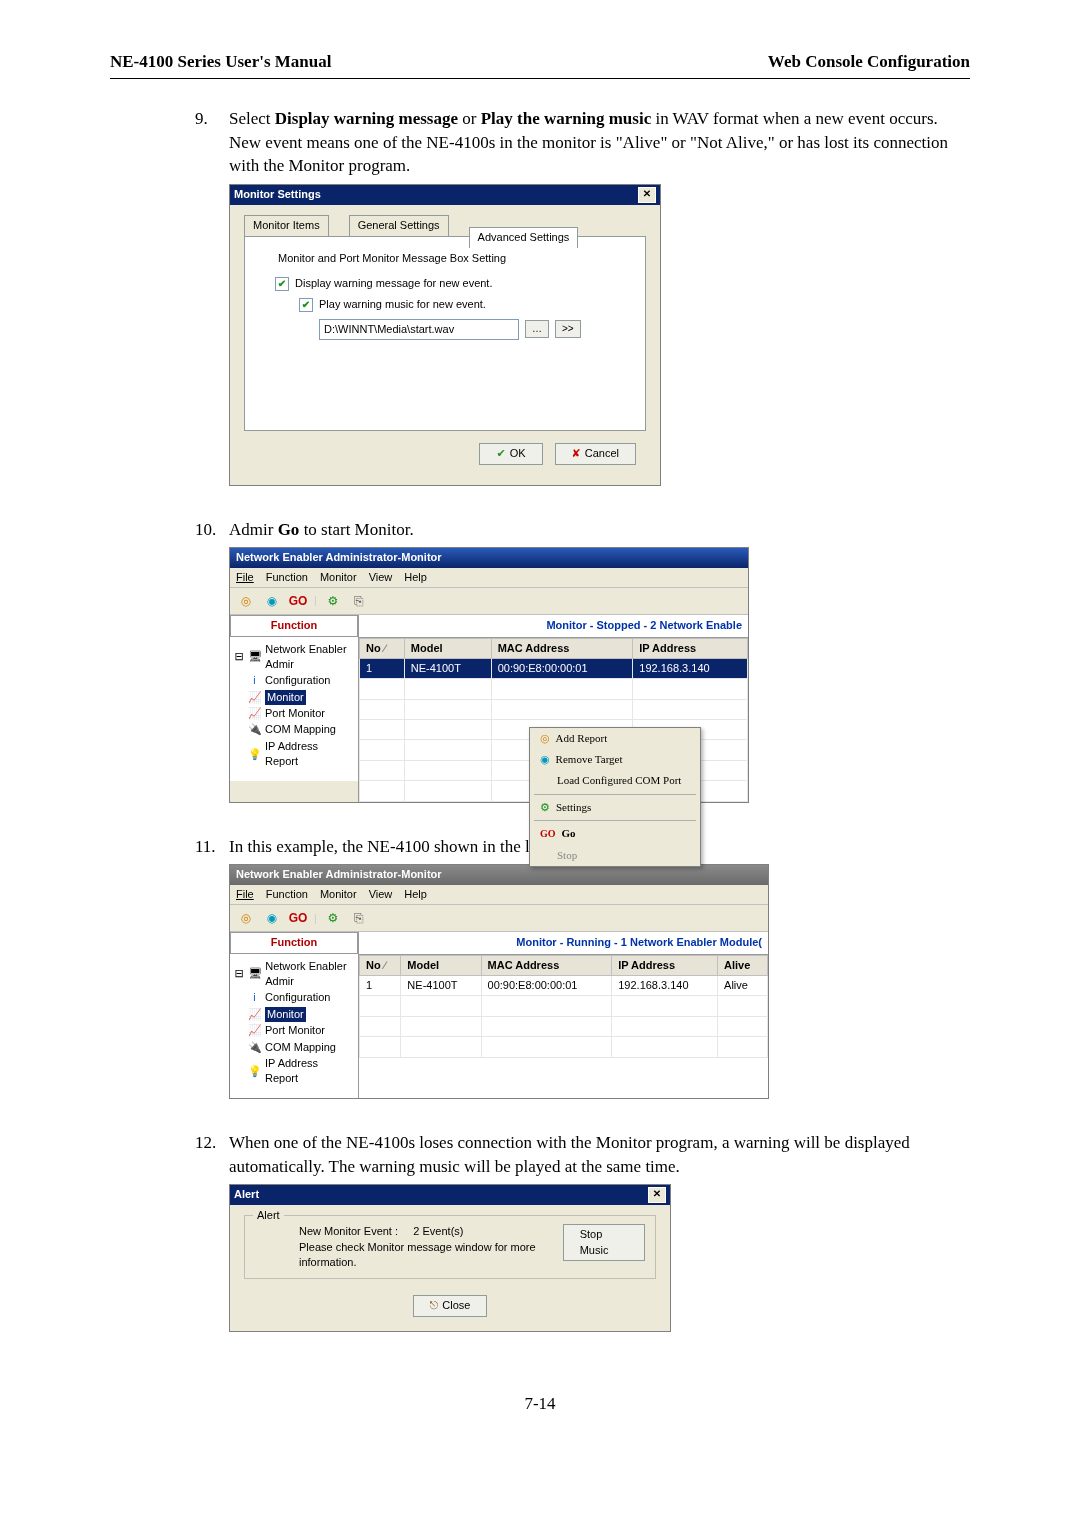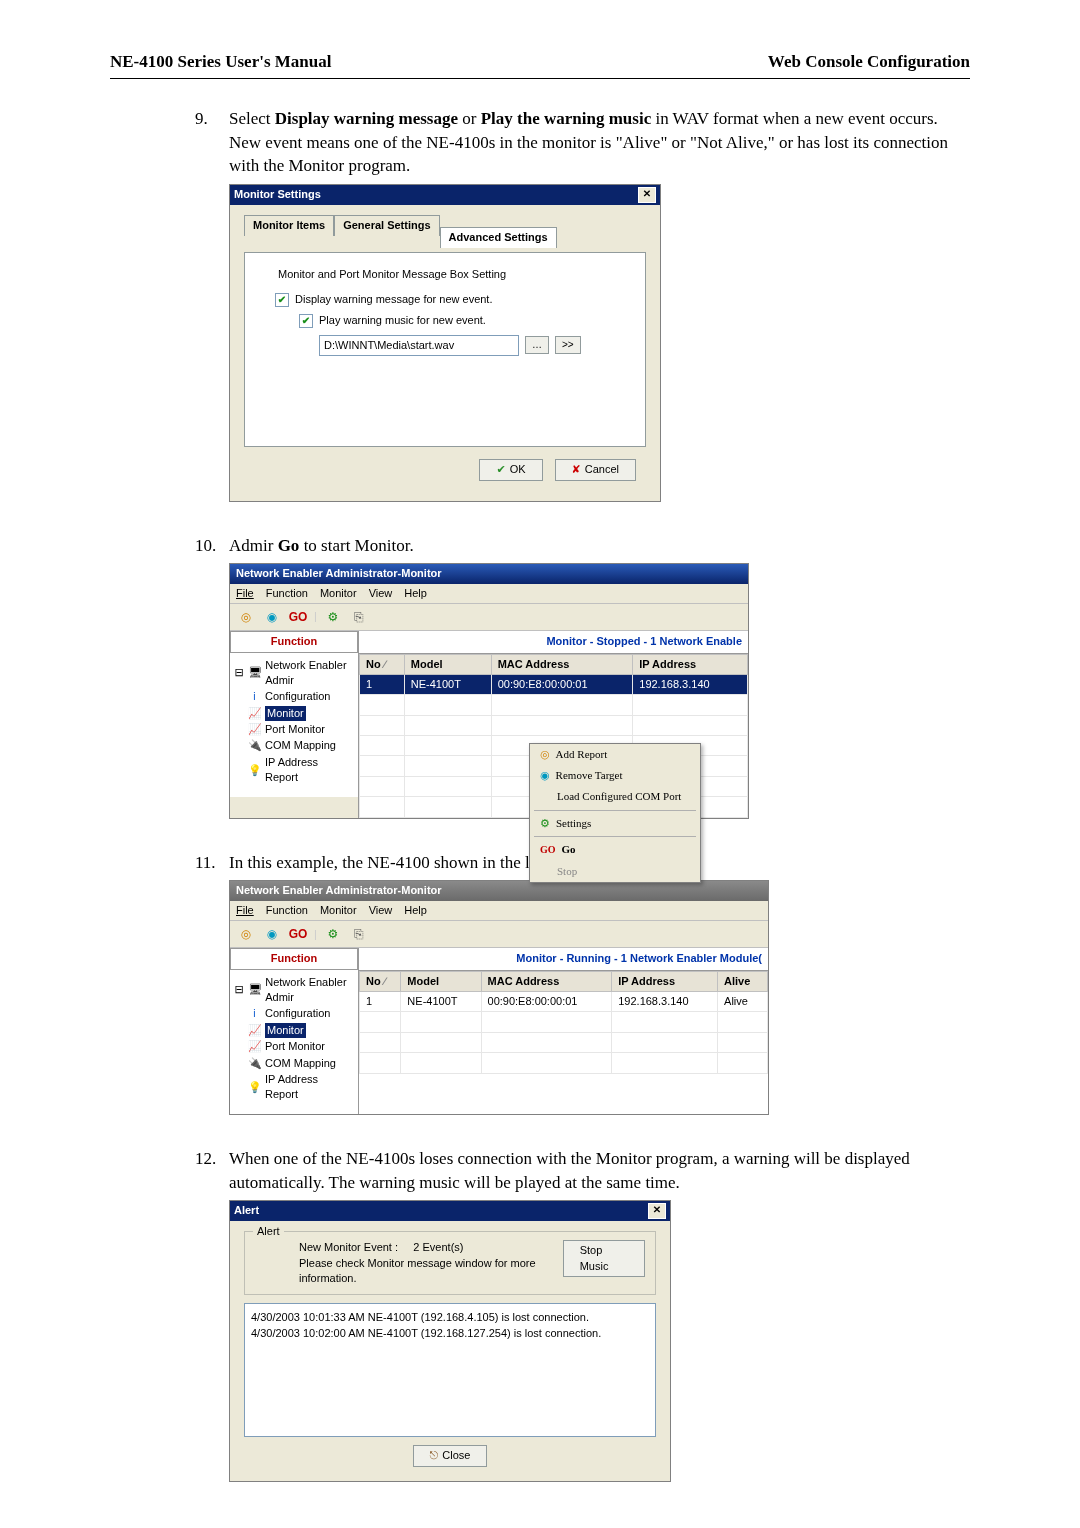--- a/index.html
+++ b/index.html
@@ -45,21 +45,21 @@
   }
   .dlg9 .titlebar {
     background: #0a246a; color: #fff; display: flex; justify-content: space-between;
     align-items: center; padding: 2px 4px; font-weight: bold;
   }
   .dlg9 .closebtn {
     background: #ece9d8; color: #000; width: 16px; height: 14px; text-align: center;
     font-weight: bold; border: 1px solid #fff; font-size: 10px; line-height: 12px;
   }
   .dlg9 .body { padding: 10px 14px; }
-  .dlg9 .tabs { display: flex; gap: 0; margin-bottom: 16px; font-weight: bold; }
+  .dlg9 .tabs { display: flex; gap: 20px; margin-bottom: 0; }
   .dlg9 .tab {
     border: 1px solid #919b9c; border-bottom: none; padding: 2px 8px; background: #ece9d8;
   }
   .dlg9 .tab.active { background: #fff; position: relative; top: 12px; }
   .dlg9 .panel {
     border: 1px solid #919b9c; background: #fff; padding: 14px 18px 90px 18px;
   }
   .dlg9 .checkline { display: flex; align-items: center; gap: 6px; margin: 6px 0 6px 12px; }
   .dlg9 .checkline.indent { margin-left: 36px; }
   .dlg9 .pathbox {
@@ -237,21 +237,21 @@
                       <span class="ti-ico" style="color:#d0a000;">🔌</span>
                       <span>COM Mapping</span>
                     </div>
                   <div class="tree-item tree-indent">
                       <span class="ti-ico" style="color:#d0a000;">💡</span>
                       <span>IP Address Report</span>
                     </div>
                 </div>
               </div>
               <div class="rightpane">
-                <div class="statusbar">Monitor - Stopped - 1 Network Enable</div>
+                <div class="statusbar">Monitor - Stopped - 2 Network Enable</div>
                 <table class="grid">
                   <tbody>
                       <tr>
                     <th><span>No</span> <span style="color:#888;">∕</span></th>
                     <th>Model</th>
                     <th>MAC Address</th>
                     <th>IP Address</th>
                   </tr>
                   <tr class="rowsel">
                     <td>1</td>
@@ -450,24 +450,20 @@
                 <div class="row1">
                   <div>
                     <span>New Monitor Event :</span>
                     &nbsp;&nbsp;&nbsp;
                     <span>2 Event(s)</span><br>
                     <span>Please check Monitor message window for more information.</span>
                   </div>
                   <span class="winbtn">Stop Music</span>
                 </div>
               </div>
-              <div class="logbox">
-                <div>4/30/2003 10:01:33 AM NE-4100T (192.168.4.105) is lost connection.</div>
-                <div>4/30/2003 10:02:00 AM NE-4100T (192.168.127.254) is lost connection.</div>
-              </div>
               <div class="foot">
                 <span class="winbtn">
                   <span style="color:#8a5a2a;">⎋</span>
                   <span>Close</span>
                 </span>
               </div>
             </div>
           </div>
         </div>
       </div>

